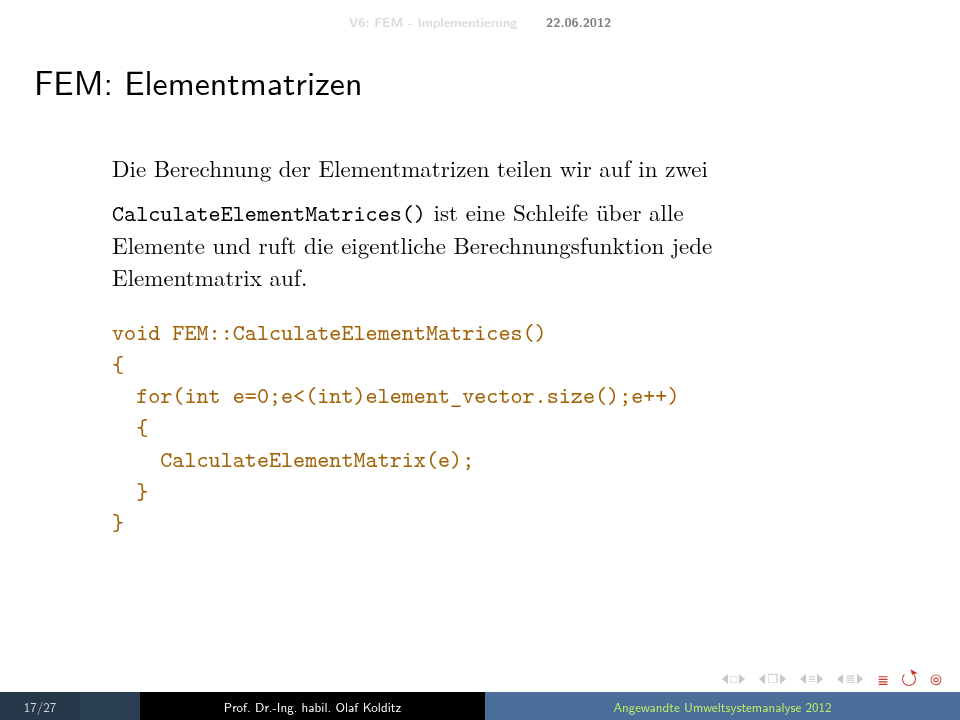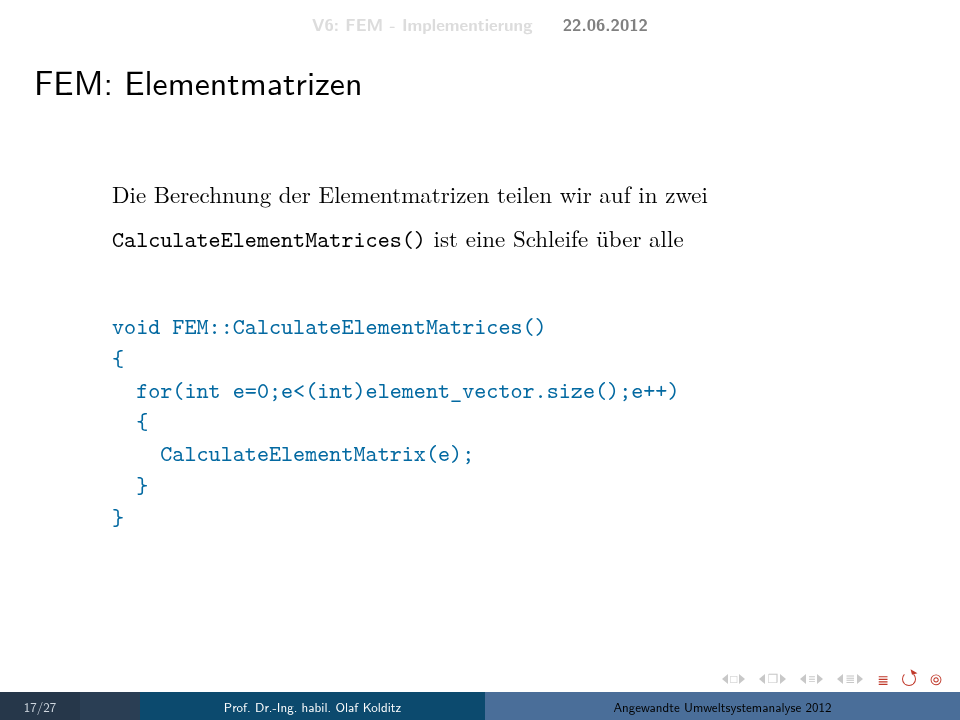--- a/index.html
+++ b/index.html
@@ -12,49 +12,49 @@
     overflow: hidden;
   }
   .header {
     position: absolute;
     top: 12px;
     left: 0;
     right: 0;
     text-align: center;
     font-family: "Latin Modern Sans", "CMU Sans Serif", Arial, sans-serif;
     font-weight: bold;
-    font-size: 17px;
+    font-size: 13px;
   }
   .header-left { color: #dcdcdc; }
   .header-right { color: #808080; margin-left: 24px; }
   .title {
     position: absolute;
     top: 56px;
     left: 34px;
     font-family: "Latin Modern Sans", "CMU Sans Serif", Arial, sans-serif;
     color: #000000;
     font-size: 34px;
   }
   .body {
     position: absolute;
-    top: 178px;
+    top: 152px;
     left: 112px;
     right: 80px;
     color: #000;
     font-size: 23px;
     line-height: 1.38;
   }
   .body p { margin-bottom: 0; }
   .tt { font-family: "Latin Modern Mono", "CMU Typewriter", "Courier New", monospace; }
   .para1 { margin-bottom: 2px; }
   .para2 { margin-top: 12px; }
   .codeblock {
     margin-top: 24px;
     font-family: "Latin Modern Mono", "CMU Typewriter", "Courier New", monospace;
-    color: #0369a1;
+    color: #a16207;
     font-size: 23px;
     line-height: 1.38;
     white-space: pre;
   }
   .footer {
     position: absolute;
     left: 0;
     right: 0;
     bottom: 0;
     height: 28px;
@@ -66,22 +66,22 @@
   }
   .footer .seg {
     display: flex;
     align-items: center;
     justify-content: center;
     padding: 0 10px;
     white-space: nowrap;
   }
   .seg-page  { background: #26374a; width: 80px; color: #d0d8e0; }
   .seg-dark  { background: #2a3e54; flex: 0 0 60px; }
-  .seg-author{ background: #0c4a6e; flex: 1; color: #fff; }
-  .seg-title { background: #4a6e99; flex: 1.4; color: #000000; }
+  .seg-author{ background: #000000; flex: 1; color: #fff; }
+  .seg-title { background: #4a6e99; flex: 1.4; color: #bef264; }
   .navbar {
     position: absolute;
     right: 18px;
     bottom: 31px;
     display: flex;
     align-items: center;
     gap: 14px;
     color: #c8c8c8;
     font-size: 13px;
   }
@@ -129,21 +129,22 @@
 </div>
 
 <div class="title">FEM: Elementmatrizen</div>
 
 <div class="body">
   <p class="para1">
     <span>Die Berechnung der Elementmatrizen teilen wir auf in zwei</span><br>
   </p>
   <p class="para2">
     <span class="tt">CalculateElementMatrices()</span><span> ist eine Schleife über alle</span><br>
-    <br>
+    <span>Elemente und ruft die eigentliche Berechnungsfunktion jede</span><br>
+    <span>Elementmatrix auf.</span>
   </p>
   <div class="codeblock">void FEM::CalculateElementMatrices()
 {
   for(int e=0;e&lt;(int)element_vector.size();e++)
   {
     CalculateElementMatrix(e);
   }
 }</div>
 </div>
 

